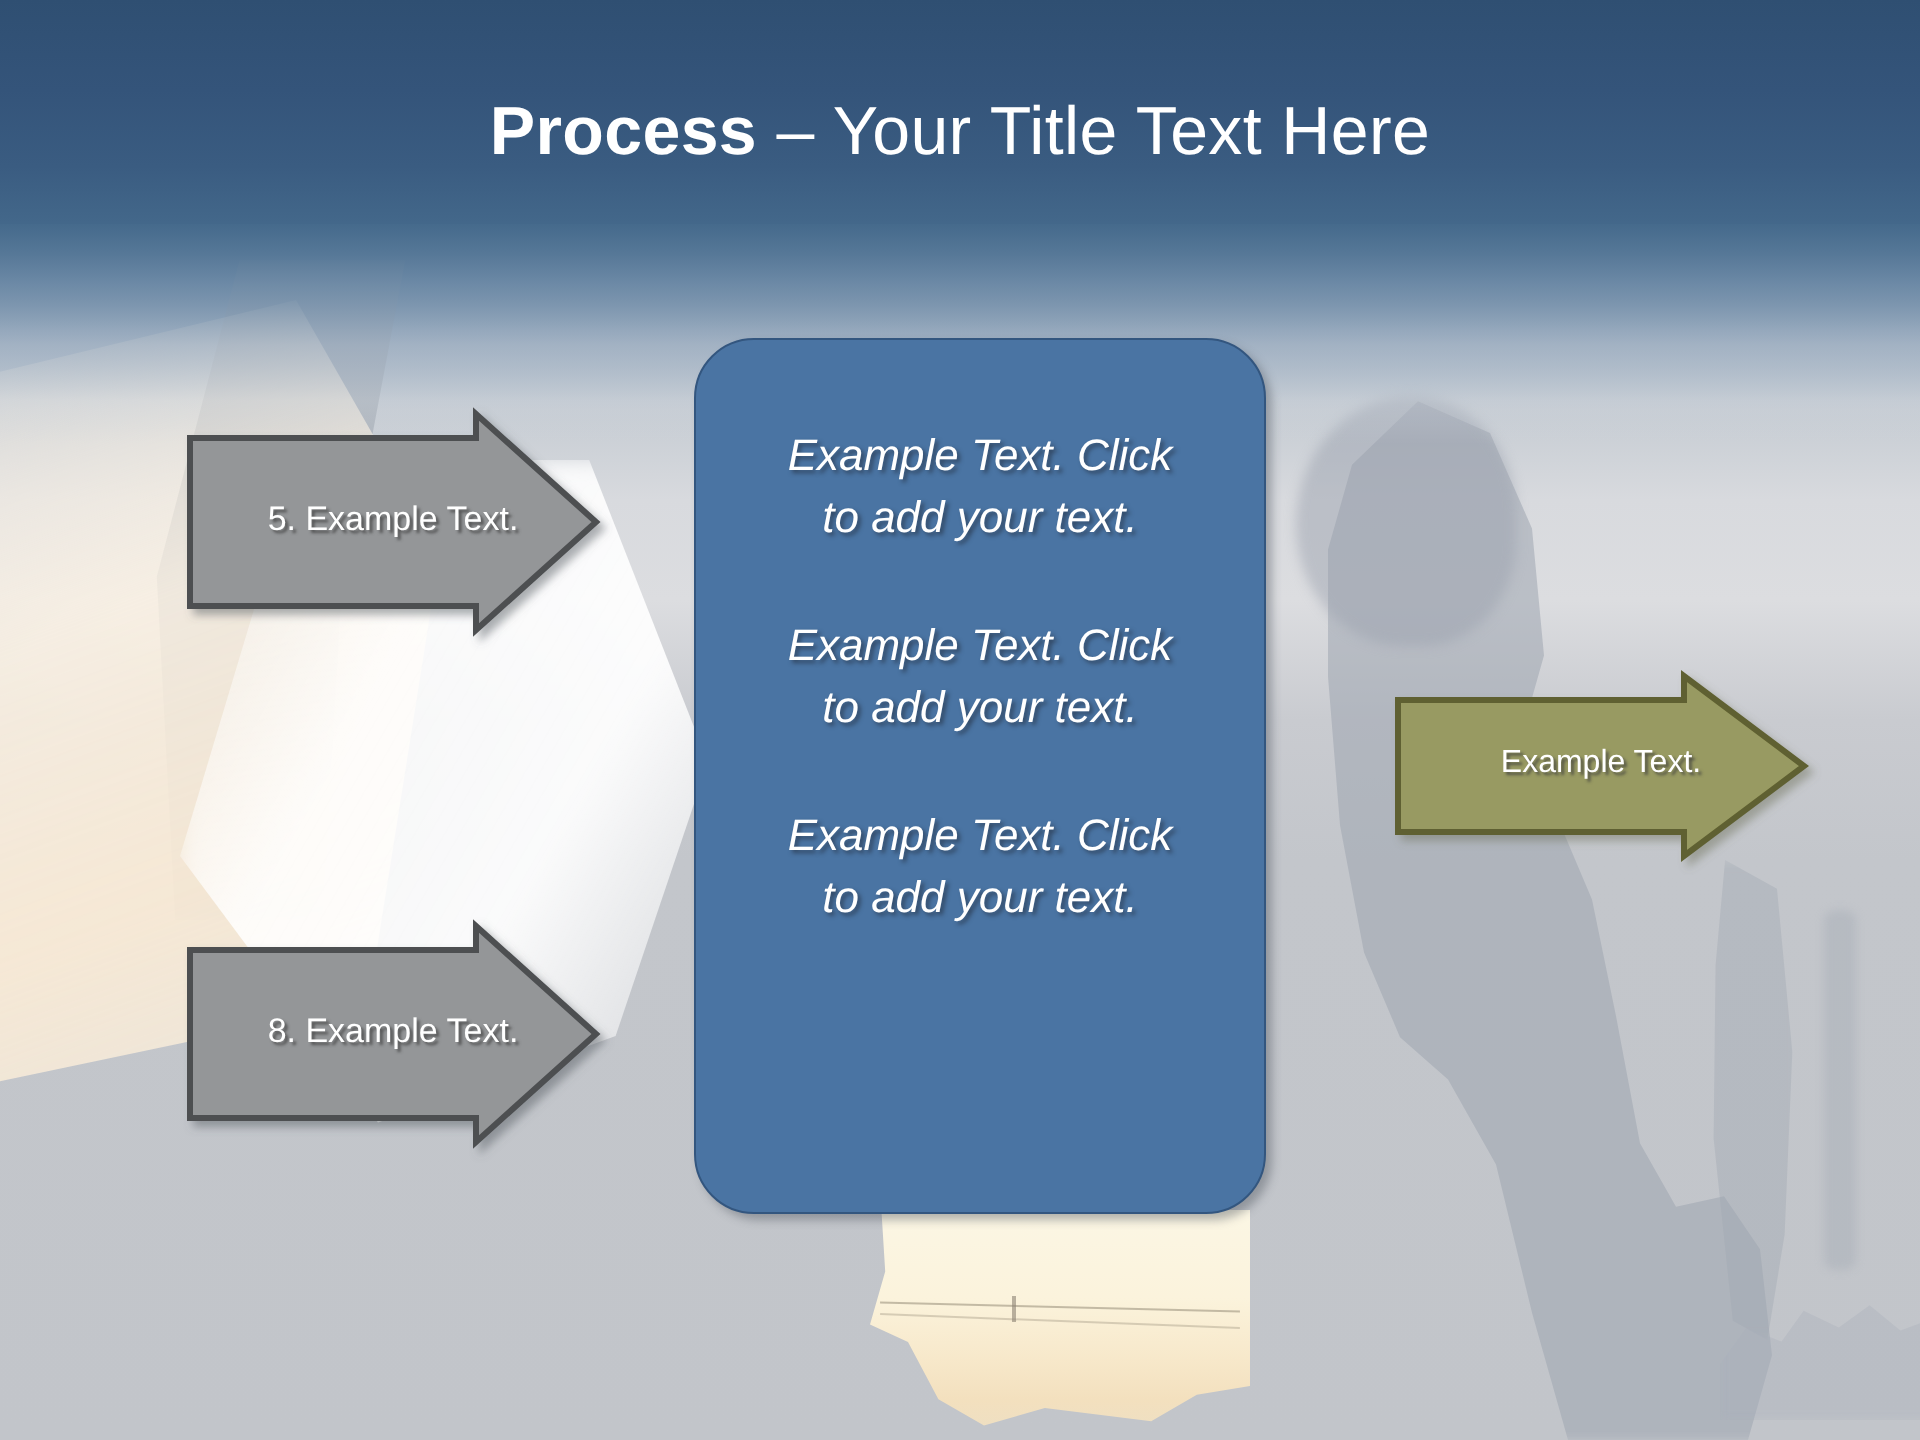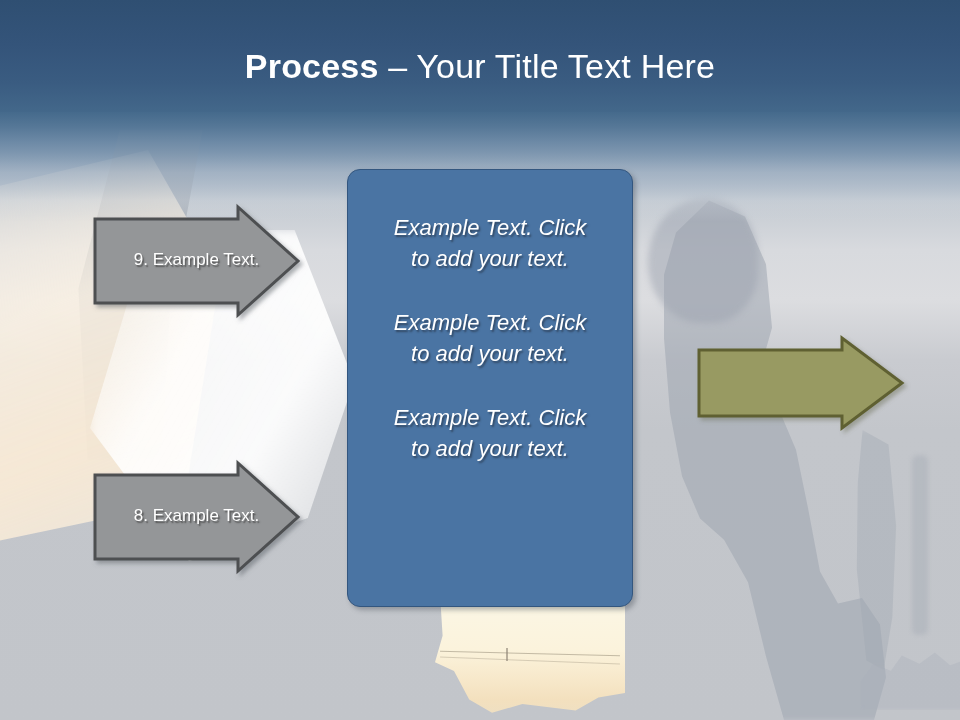--- a/index.html
+++ b/index.html
@@ -262,21 +262,21 @@
 
   
   .center-box {
     position: absolute;
     left: 347px;
     top: 169px;
     width: 286px;
     height: 438px;
     background: #4a74a3;
     border: 1.5px solid #33567f;
-    border-radius: 13px;
+    border-radius: 30px;
     box-shadow: 3px 3px 5px rgba(70,78,88,0.40);
     box-sizing: border-box;
     display: flex;
     flex-direction: column;
     justify-content: flex-start;
     align-items: center;
     padding-top: 42px;
   }
   .center-para {
     width: 210px;
@@ -317,21 +317,21 @@
 
   <div class="arrow-wrap gray-arrow-1">
     <svg width="207" height="96" viewBox="0 0 207 96">
       <defs>
         <filter id="shadowGray1" x="-25%" y="-25%" width="160%" height="160%">
           <feDropShadow dx="3" dy="3" stdDeviation="2.2" flood-color="#5a5f66" flood-opacity="0.5"></feDropShadow>
         </filter>
       </defs>
       <polygon points="2,6 145,6 145,-6 205,48 145,102 145,90 2,90" fill="#949698" stroke="#4d4f51" stroke-width="3" stroke-linejoin="miter" filter="url(#shadowGray1)"></polygon>
     </svg>
-    <div class="arrow-label">9. Example Text.</div>
+    <div class="arrow-label">5. Example Text.</div>
   </div>
 
 
   <div class="arrow-wrap gray-arrow-3">
     <svg width="207" height="96" viewBox="0 0 207 96">
       <defs>
         <filter id="shadowGray3" x="-25%" y="-25%" width="160%" height="160%">
           <feDropShadow dx="3" dy="3" stdDeviation="2.2" flood-color="#5a5f66" flood-opacity="0.5"></feDropShadow>
         </filter>
       </defs>
@@ -348,15 +348,16 @@
 
   <div class="arrow-wrap olive-arrow">
     <svg width="207" height="96" viewBox="0 0 207 96">
       <defs>
         <filter id="shadowOlive" x="-25%" y="-25%" width="160%" height="160%">
           <feDropShadow dx="3" dy="3" stdDeviation="2.2" flood-color="#6a6d58" flood-opacity="0.45"></feDropShadow>
         </filter>
       </defs>
       <polygon points="2,10 145,10 145,-2 205,43 145,88 145,76 2,76" fill="#989a62" stroke="#5f6030" stroke-width="3" stroke-linejoin="miter" filter="url(#shadowOlive)"></polygon>
     </svg>
+    <div class="arrow-label">Example Text.</div>
   </div>
 
 </div>
 
 </body></html>

